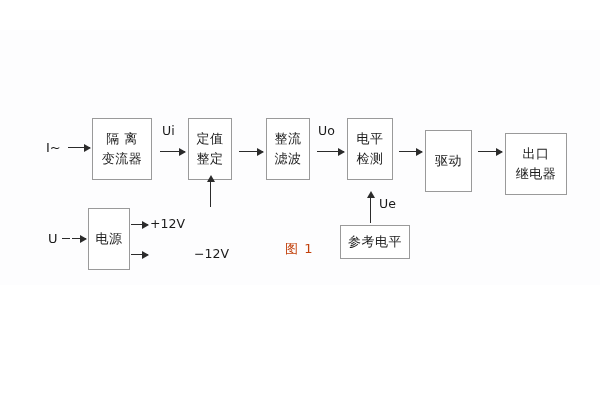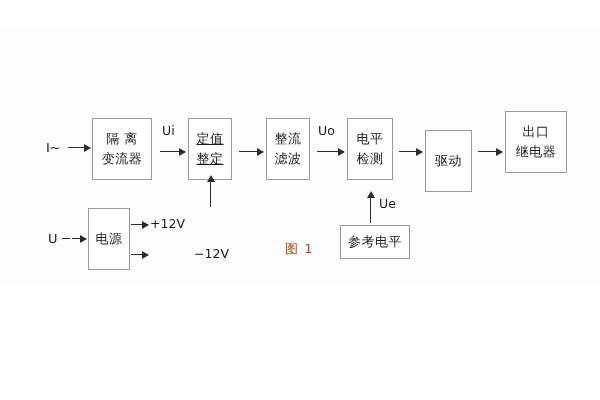--- a/index.html
+++ b/index.html
@@ -111,21 +111,21 @@
   <div class="harr" style="left:68px; top:147px; width:22px;"></div>
 
   <div class="box" style="left:92px; top:118px; width:60px; height:62px;">
     <span class="ln">隔 离</span>
     <span class="ln">变流器</span>
   </div>
 
   <div class="lbl" style="left:162px; top:123px;">Ui</div>
   <div class="harr" style="left:160px; top:151px; width:25px;"></div>
 
-  <div class="box" style="left:188px; top:118px; width:44px; height:62px;text-decoration:underline;">
+  <div class="box" style="left:188px; top:118px; width:44px; height:62px;">
     <span class="ln">定值</span>
     <span class="ln">整定</span>
   </div>
 
   <div class="harr" style="left:239px; top:151px; width:24px;"></div>
 
   <div class="box" style="left:266px; top:118px; width:44px; height:62px;">
     <span class="ln">整流</span>
     <span class="ln">滤波</span>
   </div>
@@ -139,21 +139,21 @@
   </div>
 
   <div class="harr" style="left:399px; top:151px; width:23px;"></div>
 
   <div class="box single" style="left:425px; top:118px; width:47px; height:62px;margin-top:12px;">
     <span class="ln">驱动</span>
   </div>
 
   <div class="harr" style="left:478px; top:151px; width:24px;"></div>
 
-  <div class="box" style="left:505px; top:111px; width:62px; height:62px;">
+  <div class="box" style="left:505px; top:133px; width:62px; height:62px;">
     <span class="ln">出口</span>
     <span class="ln">继电器</span>
   </div>
 
   <div class="lbl" style="left:48px; top:231px; font-size:13px;">U</div>
 
   <div class="stub" style="left:62px; top:238px; width:8px;"></div>
   <div class="harr" style="left:72px; top:238px; width:14px;"></div>
 
   <div class="box single" style="left:88px; top:208px; width:42px; height:62px;">

